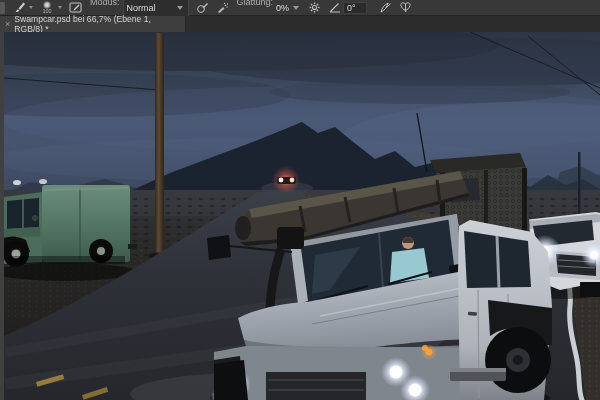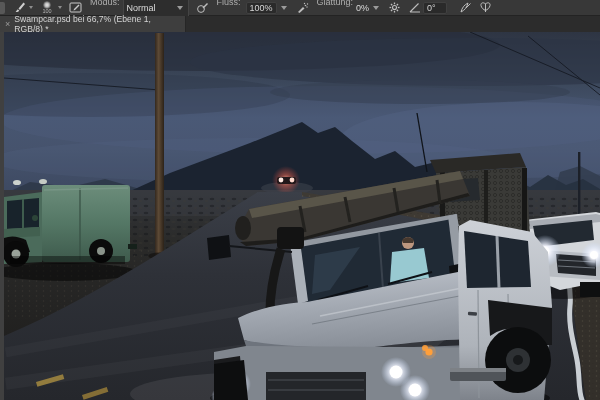--- a/index.html
+++ b/index.html
@@ -83,27 +83,20 @@
       <span class="caret" style="margin-left:8px"></span>
     </span>
   </div>
 
 
   <svg class="icon12" viewBox="0 0 13 13">
     <circle cx="5" cy="8" r="3.4" fill="none" stroke="#bdbdbd" stroke-width="1"></circle>
     <path d="M6.5 6.5 L11 2 L12 3 L7.5 7.5 Z" fill="#bdbdbd"></path>
   </svg>
 
-  <div class="ob-item">
-    <span class="ob-label">Fluss:</span>
-    <span class="val-box">
-        <span>100%</span>
-      </span>
-    <span class="caret"></span>
-  </div>
 
   <svg class="icon12" viewBox="0 0 13 13">
     <path d="M2 11 L7 6 L8.5 7.5 L3.5 12 Z" fill="#bdbdbd"></path>
     <circle cx="9.5" cy="4.5" r="0.8" fill="#bdbdbd"></circle>
     <circle cx="11.5" cy="3" r="0.7" fill="#bdbdbd"></circle>
     <circle cx="11" cy="6" r="0.7" fill="#bdbdbd"></circle>
     <circle cx="8.5" cy="2.5" r="0.7" fill="#bdbdbd"></circle>
   </svg>
 
   <div class="ob-item">

